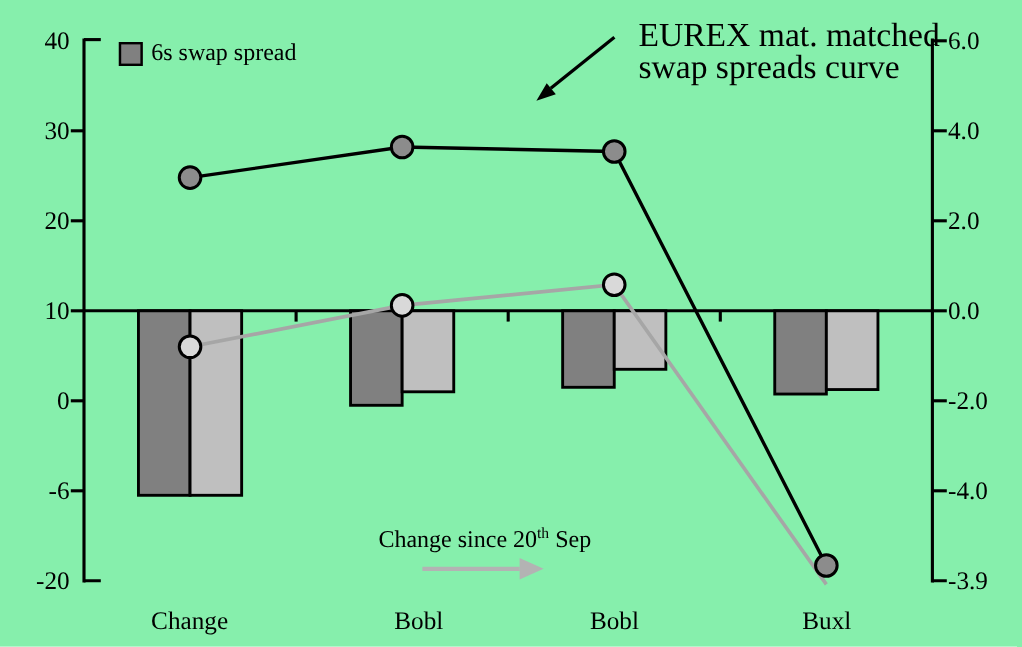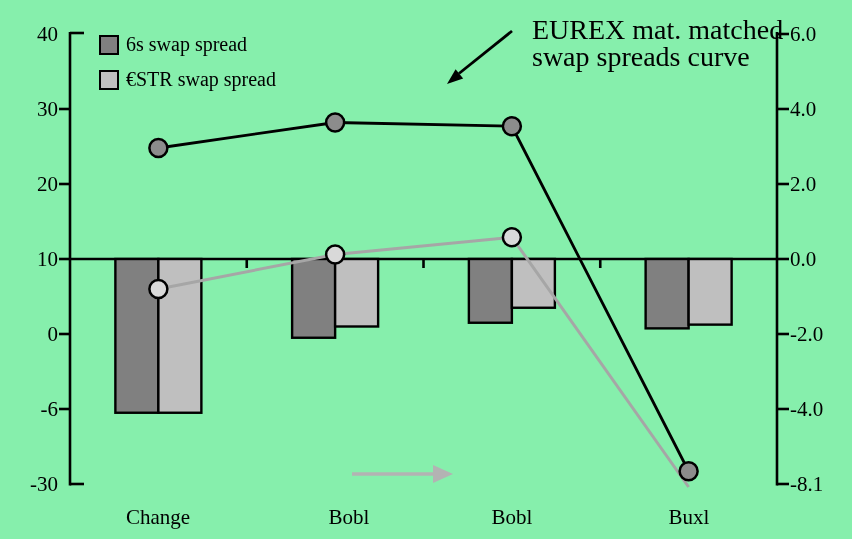--- a/index.html
+++ b/index.html
@@ -67,45 +67,44 @@
       <line x1="352" y1="474" x2="433" y2="474" stroke="#b3b3b3" stroke-width="3.5"></line>
       <polygon points="433,465 433,483 453,474" fill="#b3b3b3"></polygon>
     </svg>
 
   <div class="ylab" style="top:22px">40</div>
   <div class="ylab" style="top:97px">30</div>
   <div class="ylab" style="top:172px">20</div>
   <div class="ylab" style="top:247px">10</div>
   <div class="ylab" style="top:322px">0</div>
   <div class="ylab" style="top:397px">-6</div>
-  <div class="ylab" style="top:472px">-30</div>
+  <div class="ylab" style="top:472px">-20</div>
 
   <div class="yrlab" style="top:22px">6.0</div>
   <div class="yrlab" style="top:97px">4.0</div>
   <div class="yrlab" style="top:172px">2.0</div>
   <div class="yrlab" style="top:247px">0.0</div>
   <div class="yrlab" style="top:322px">-2.0</div>
   <div class="yrlab" style="top:397px">-4.0</div>
-  <div class="yrlab" style="top:472px">-8.1</div>
+  <div class="yrlab" style="top:472px">-3.9</div>
 
   <div class="xlab" style="left:158px">Change</div>
   <div class="xlab" style="left:349px">Bobl</div>
   <div class="xlab" style="left:512px">Bobl</div>
   <div class="xlab" style="left:689px">Buxl</div>
 
   <div class="legend">
     <div class="legend-row">
       <span class="legend-swatch" style="background:#808080"></span>
       <span class="legend-label">6s swap spread</span>
     </div>
-    <div class="legend-row">
-      <span class="legend-swatch" style="background:#bfbfbf"></span>
-      <span class="legend-label">€STR swap spread</span>
-    </div>
   </div>
 
   <div class="anno">
     <div>EUREX mat. matched</div>
     <div>swap spreads curve</div>
   </div>
 
+  <div class="change-label">
+    <span>Change since 20</span><sup>th</sup><span> Sep</span>
+  </div>
 
 </div>
 
 </body></html>

